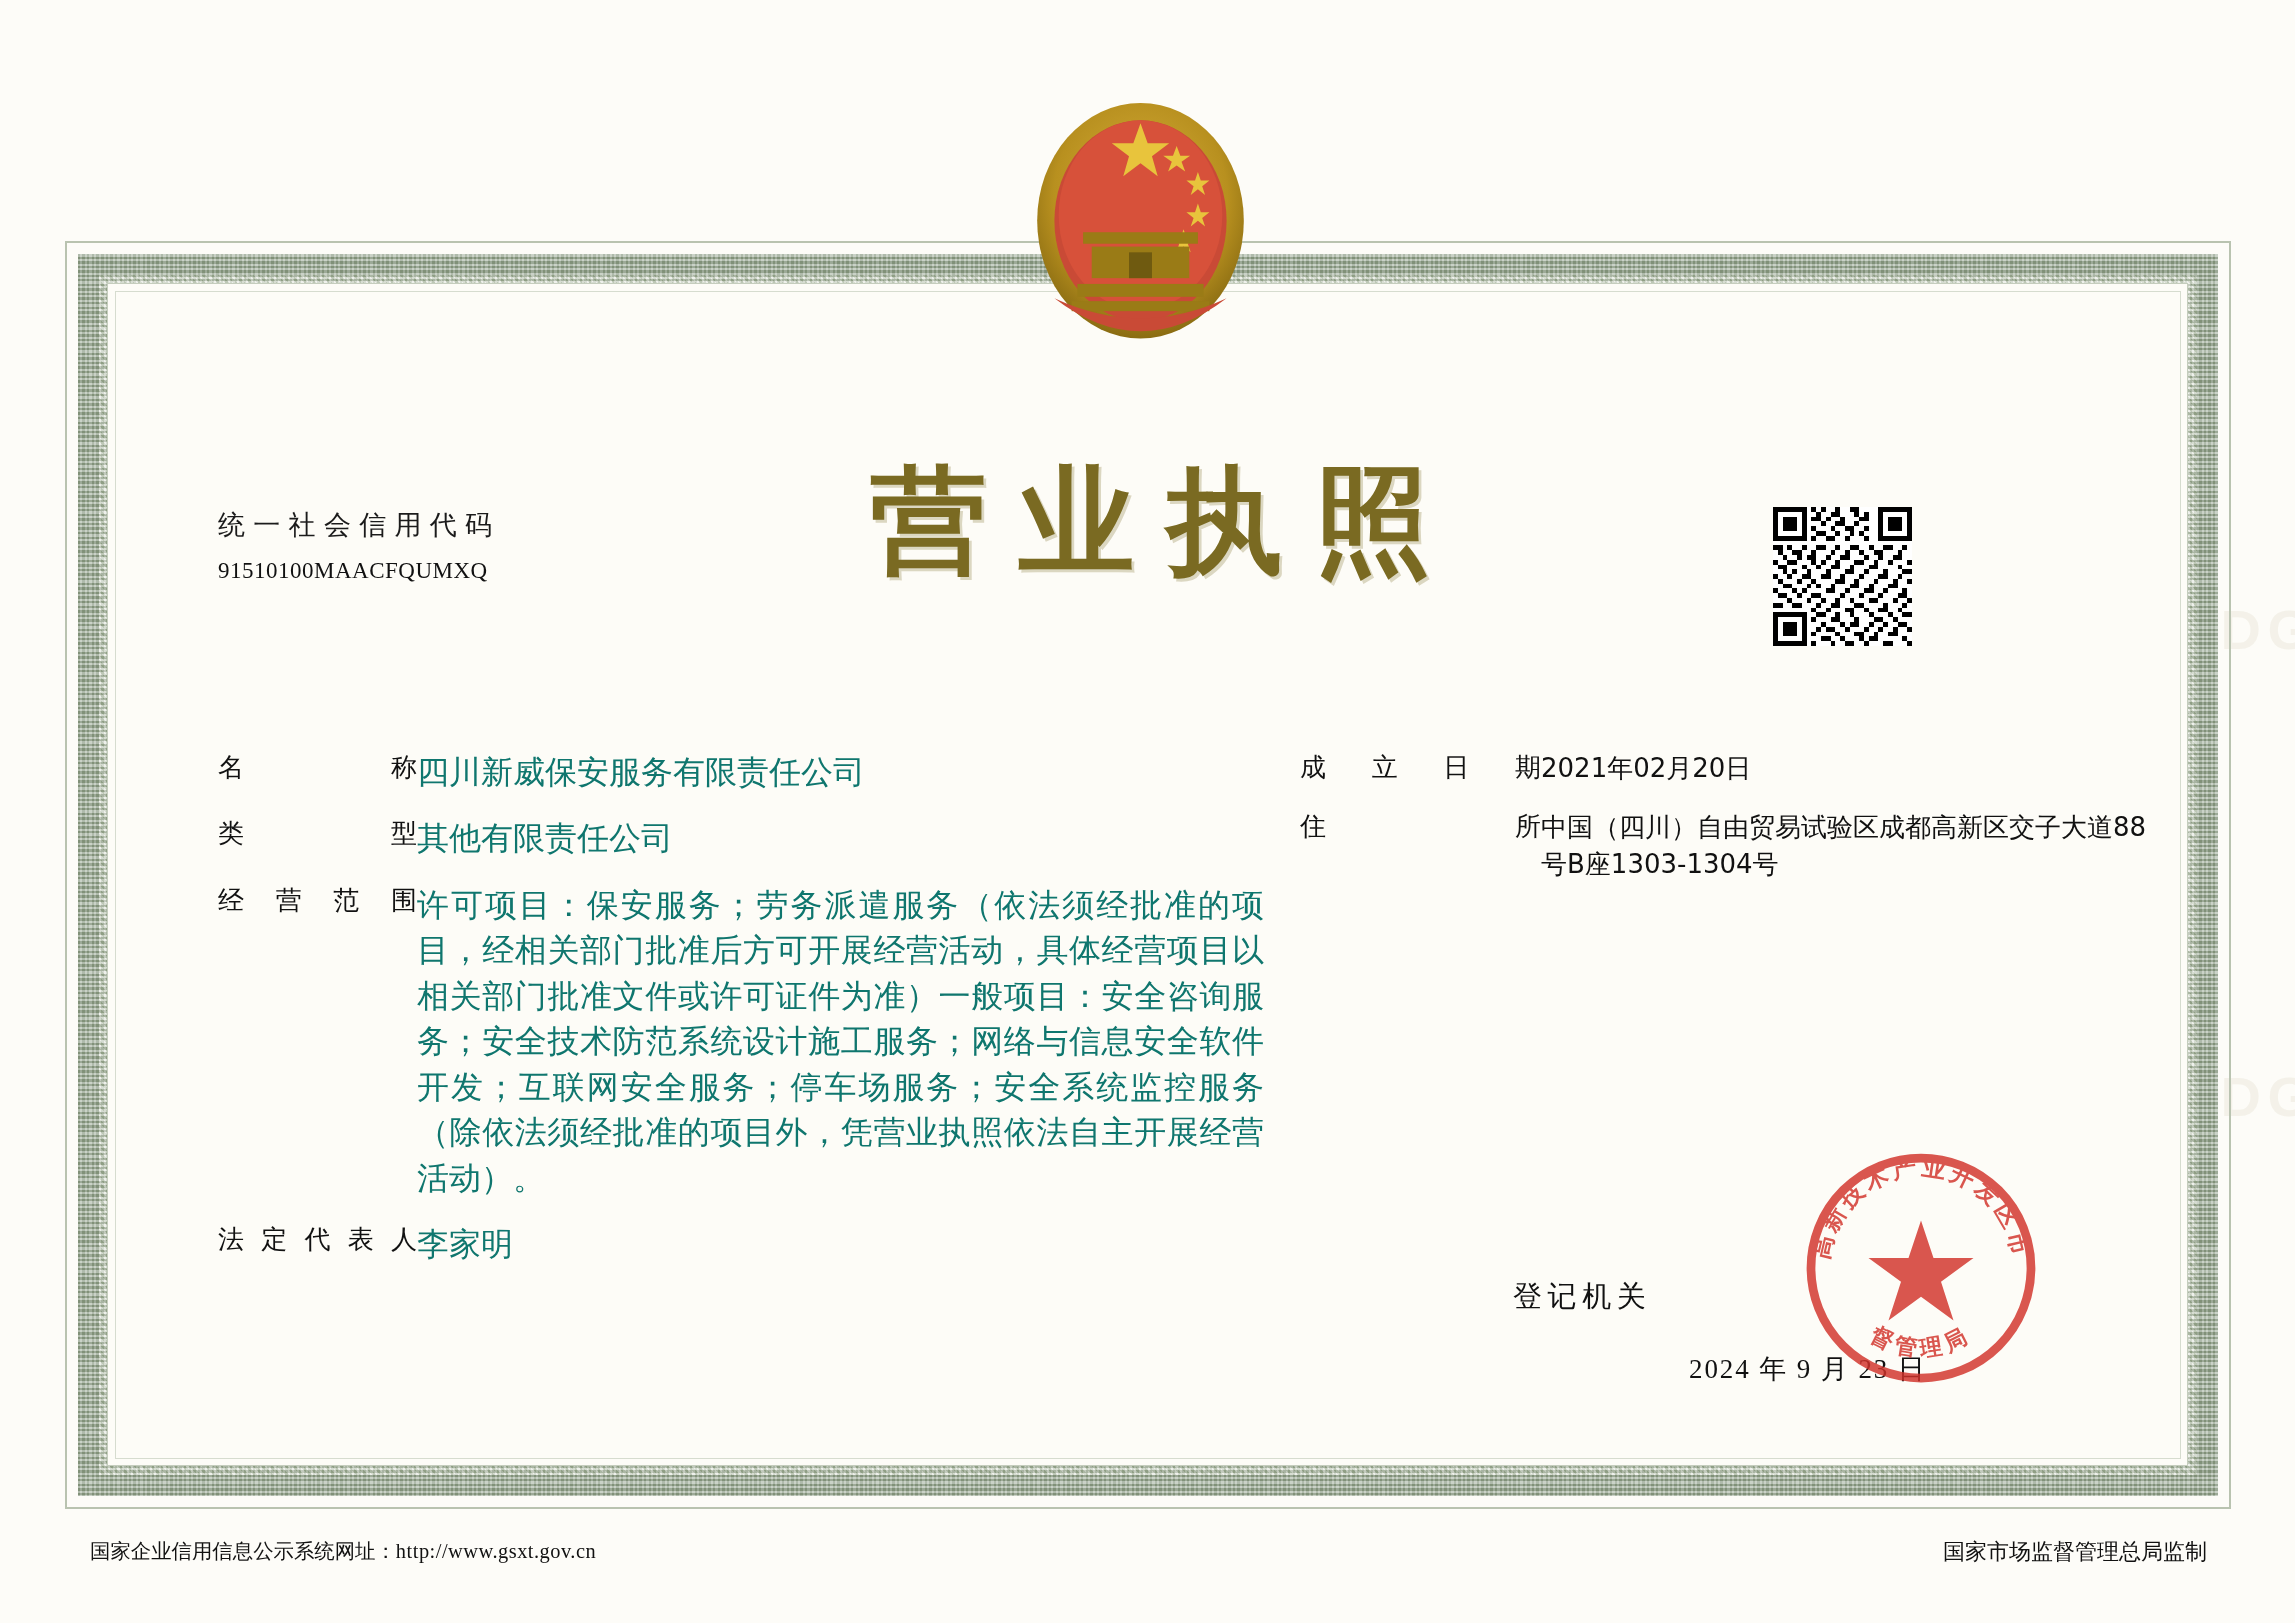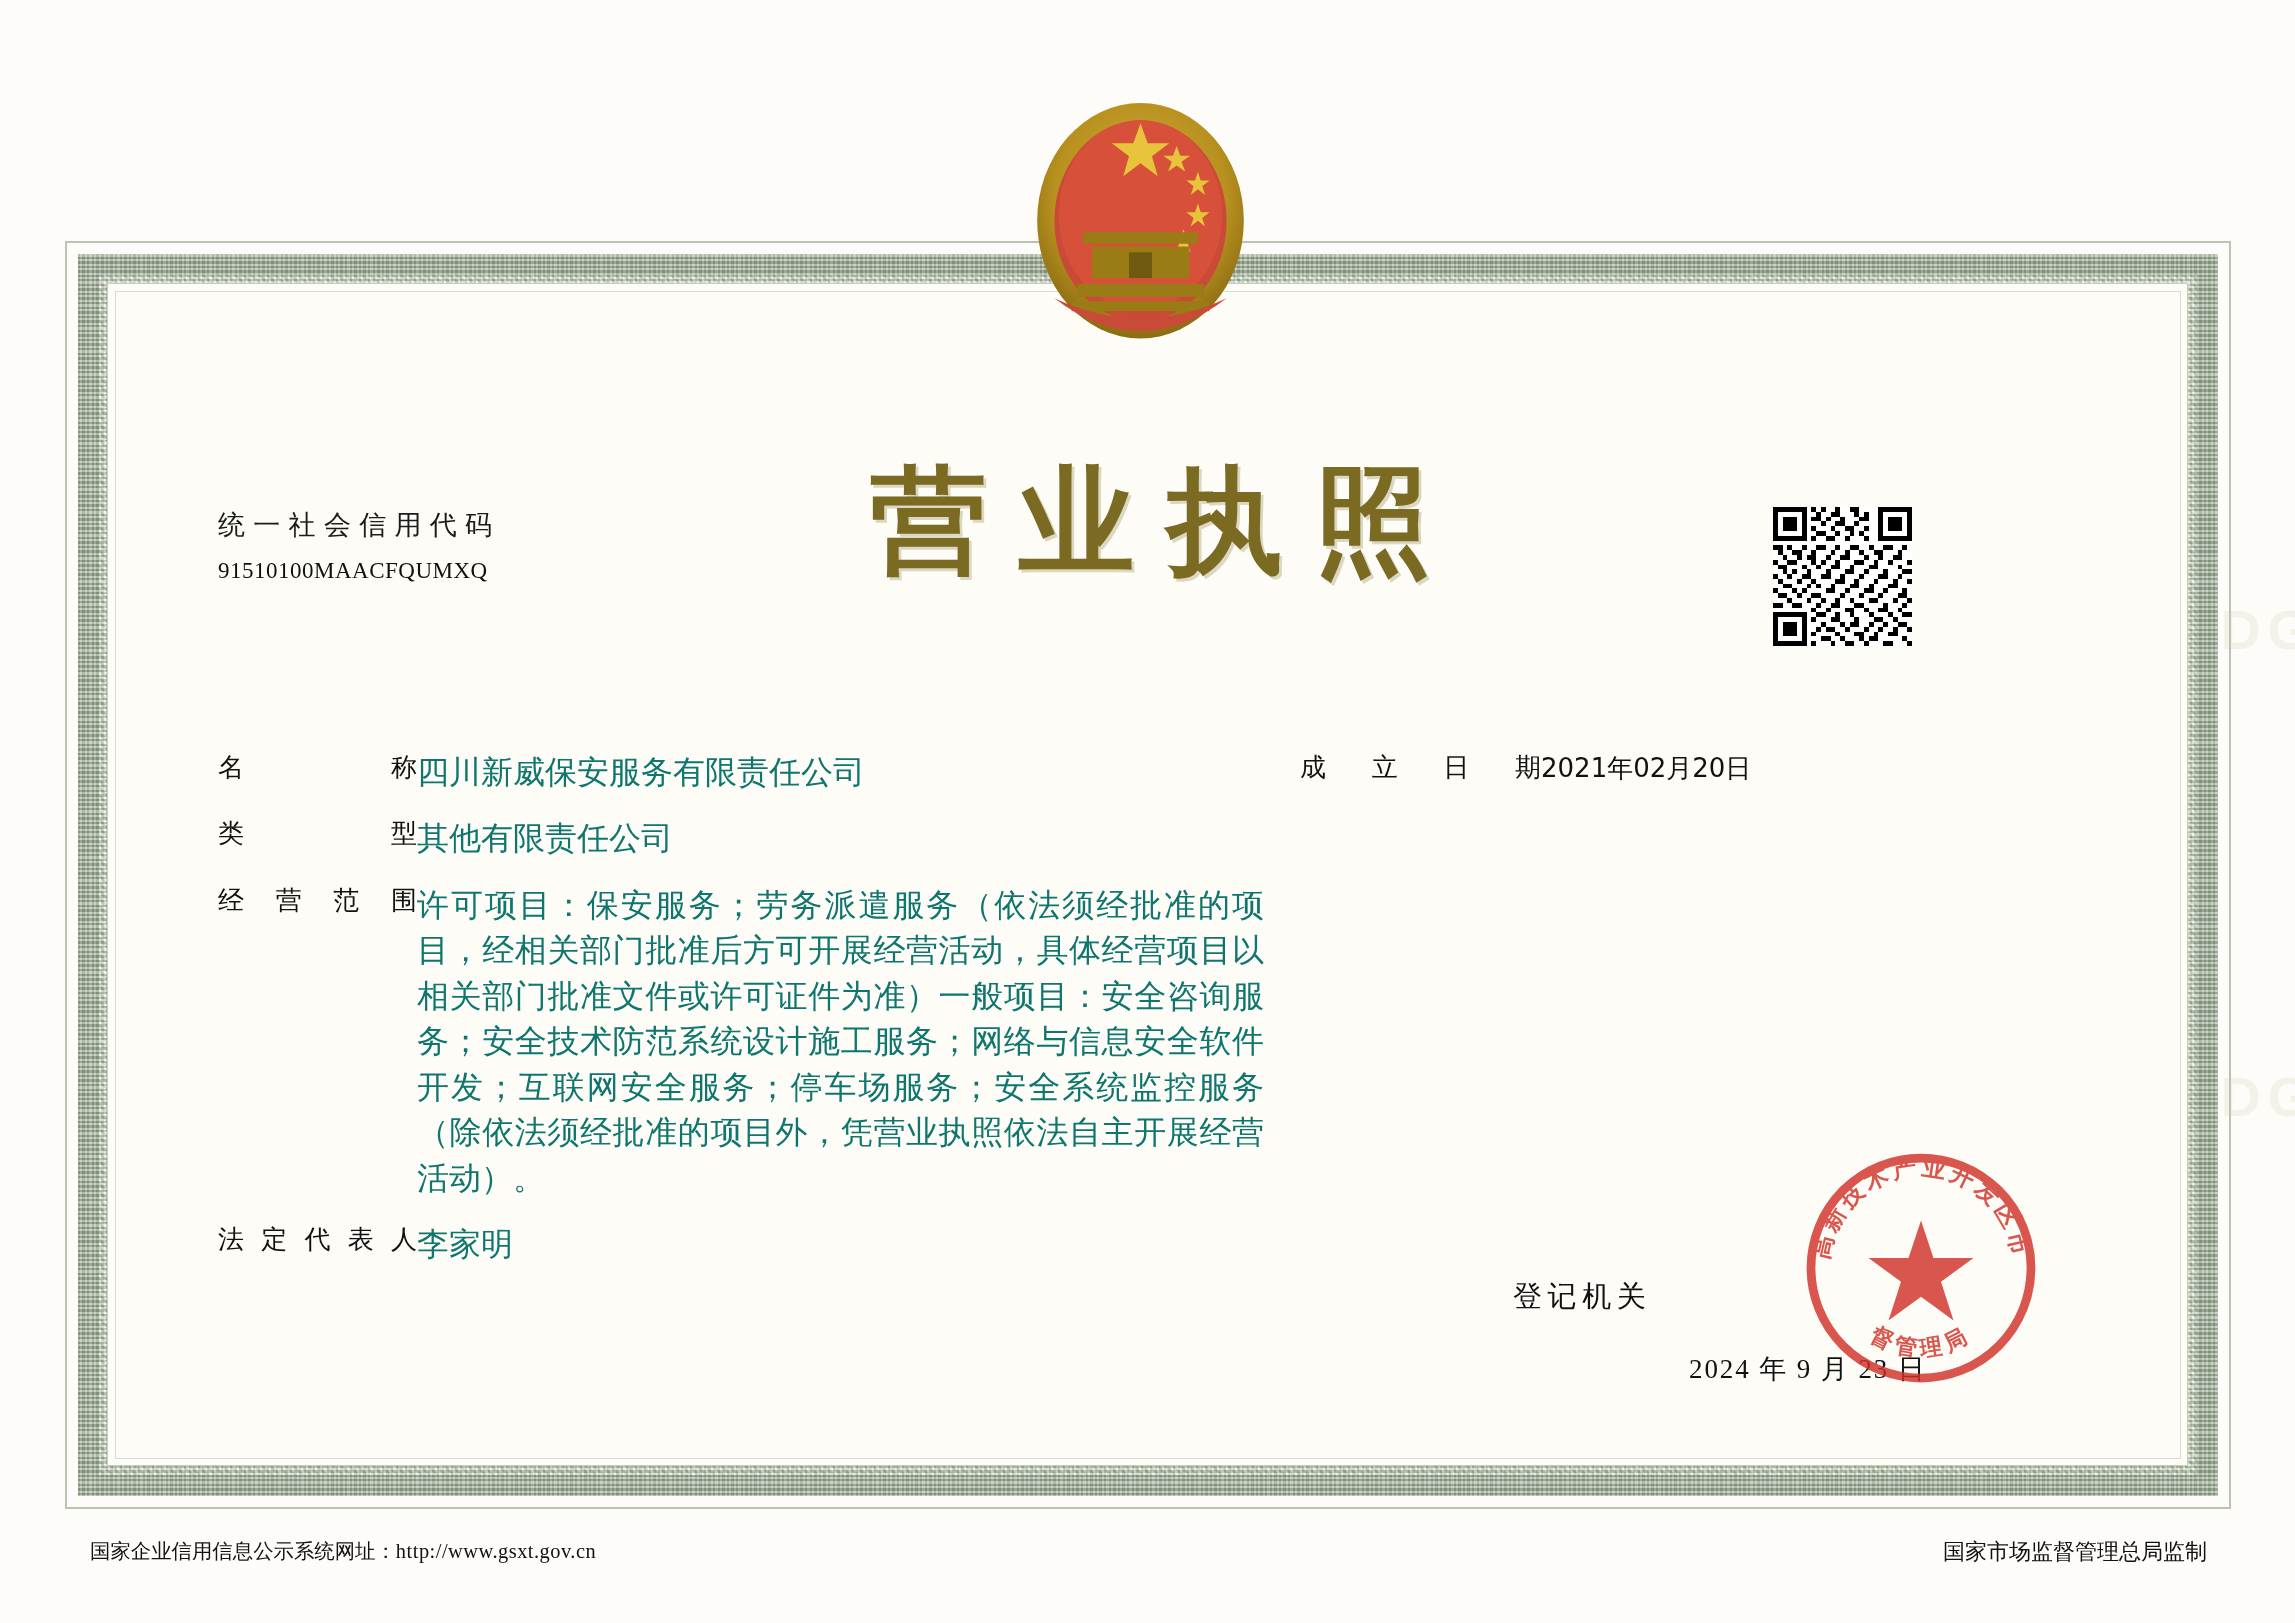--- a/index.html
+++ b/index.html
@@ -727,20 +727,24 @@
       <div class="flabel">法定代表人</div>
       <div class="fvalue">李家明</div>
     </div>
   </div>
 
   <div class="fields-right">
     <div class="frow-r">
       <div class="flabel-r">成立日期</div>
       <div class="fvalue-r">2021年02月20日</div>
     </div>
+    <div class="frow-r">
+      <div class="flabel-r">住所</div>
+      <div class="fvalue-r">中国（四川）自由贸易试验区成都高新区交子大道88号B座1303-1304号</div>
+    </div>
   </div>
 
   <div class="reg-auth">登记机关</div>
   <div class="reg-date">2024 年 9 月 23 日</div>
 
   <div class="seal">
     <svg viewBox="0 0 200 200" width="250" height="250">
       <defs>
         <path id="sealArc" d="M 100,100 m -74,0 a 74,74 0 1,1 148,0" fill="none"></path>
         <path id="sealArcBottom" d="M 100,100 m -70,0 a 70,70 0 0,0 140,0" fill="none"></path>

